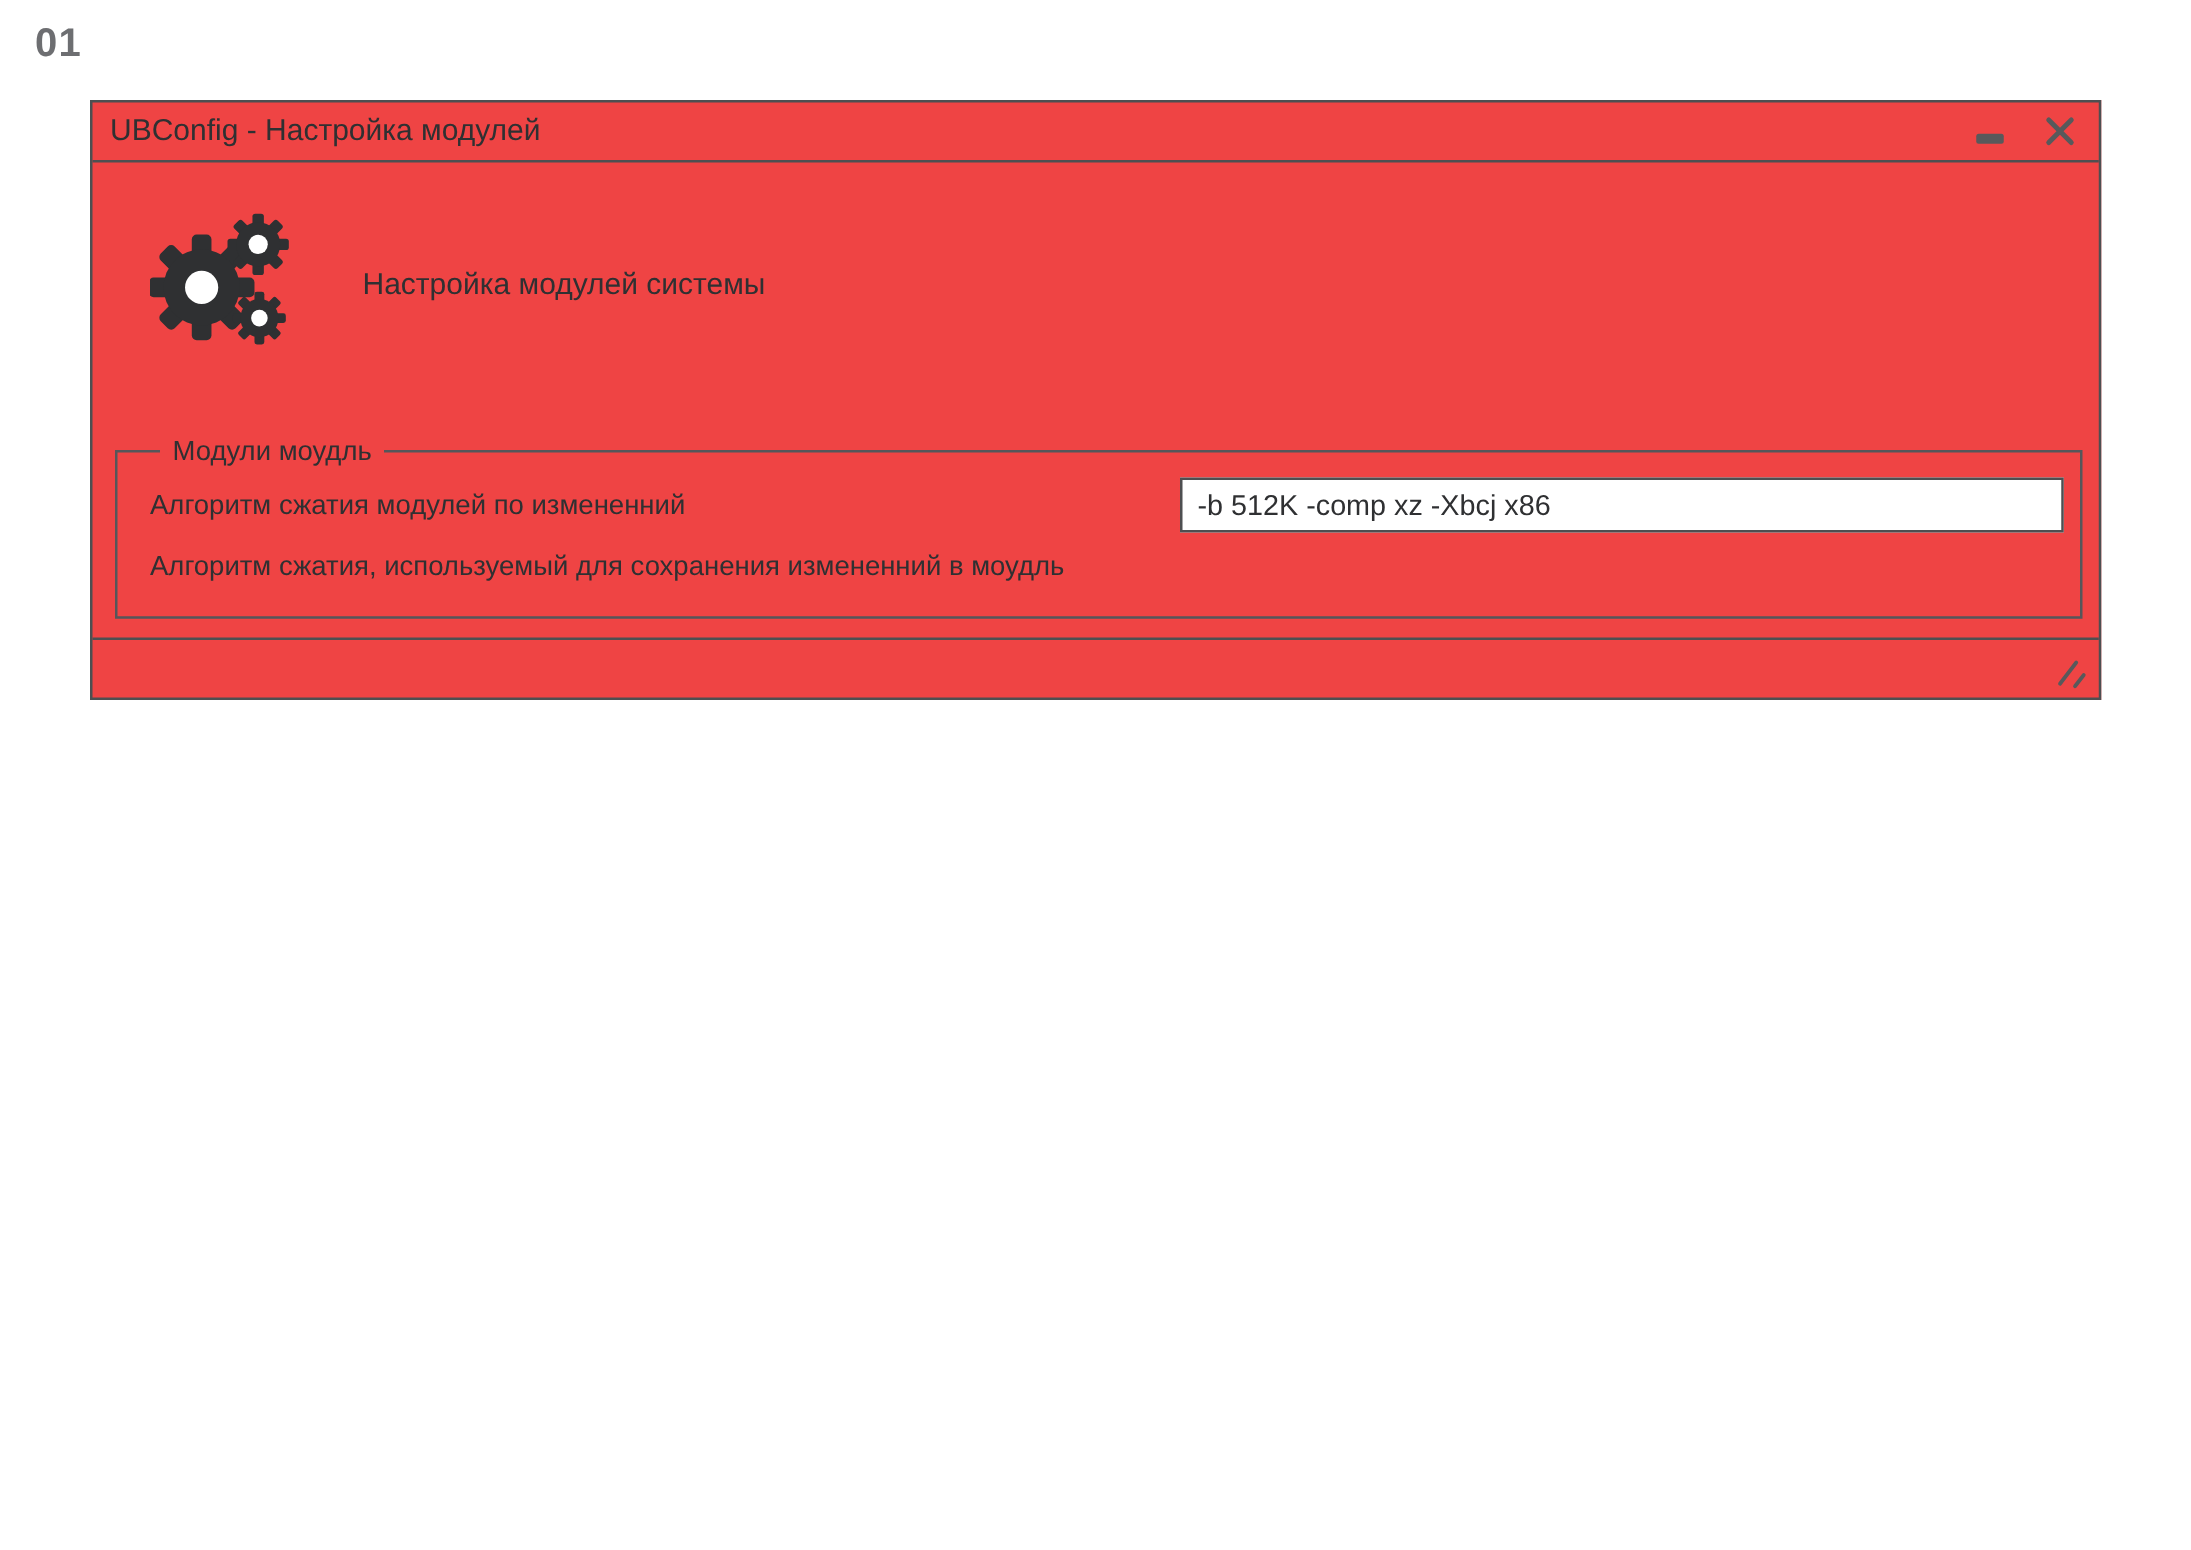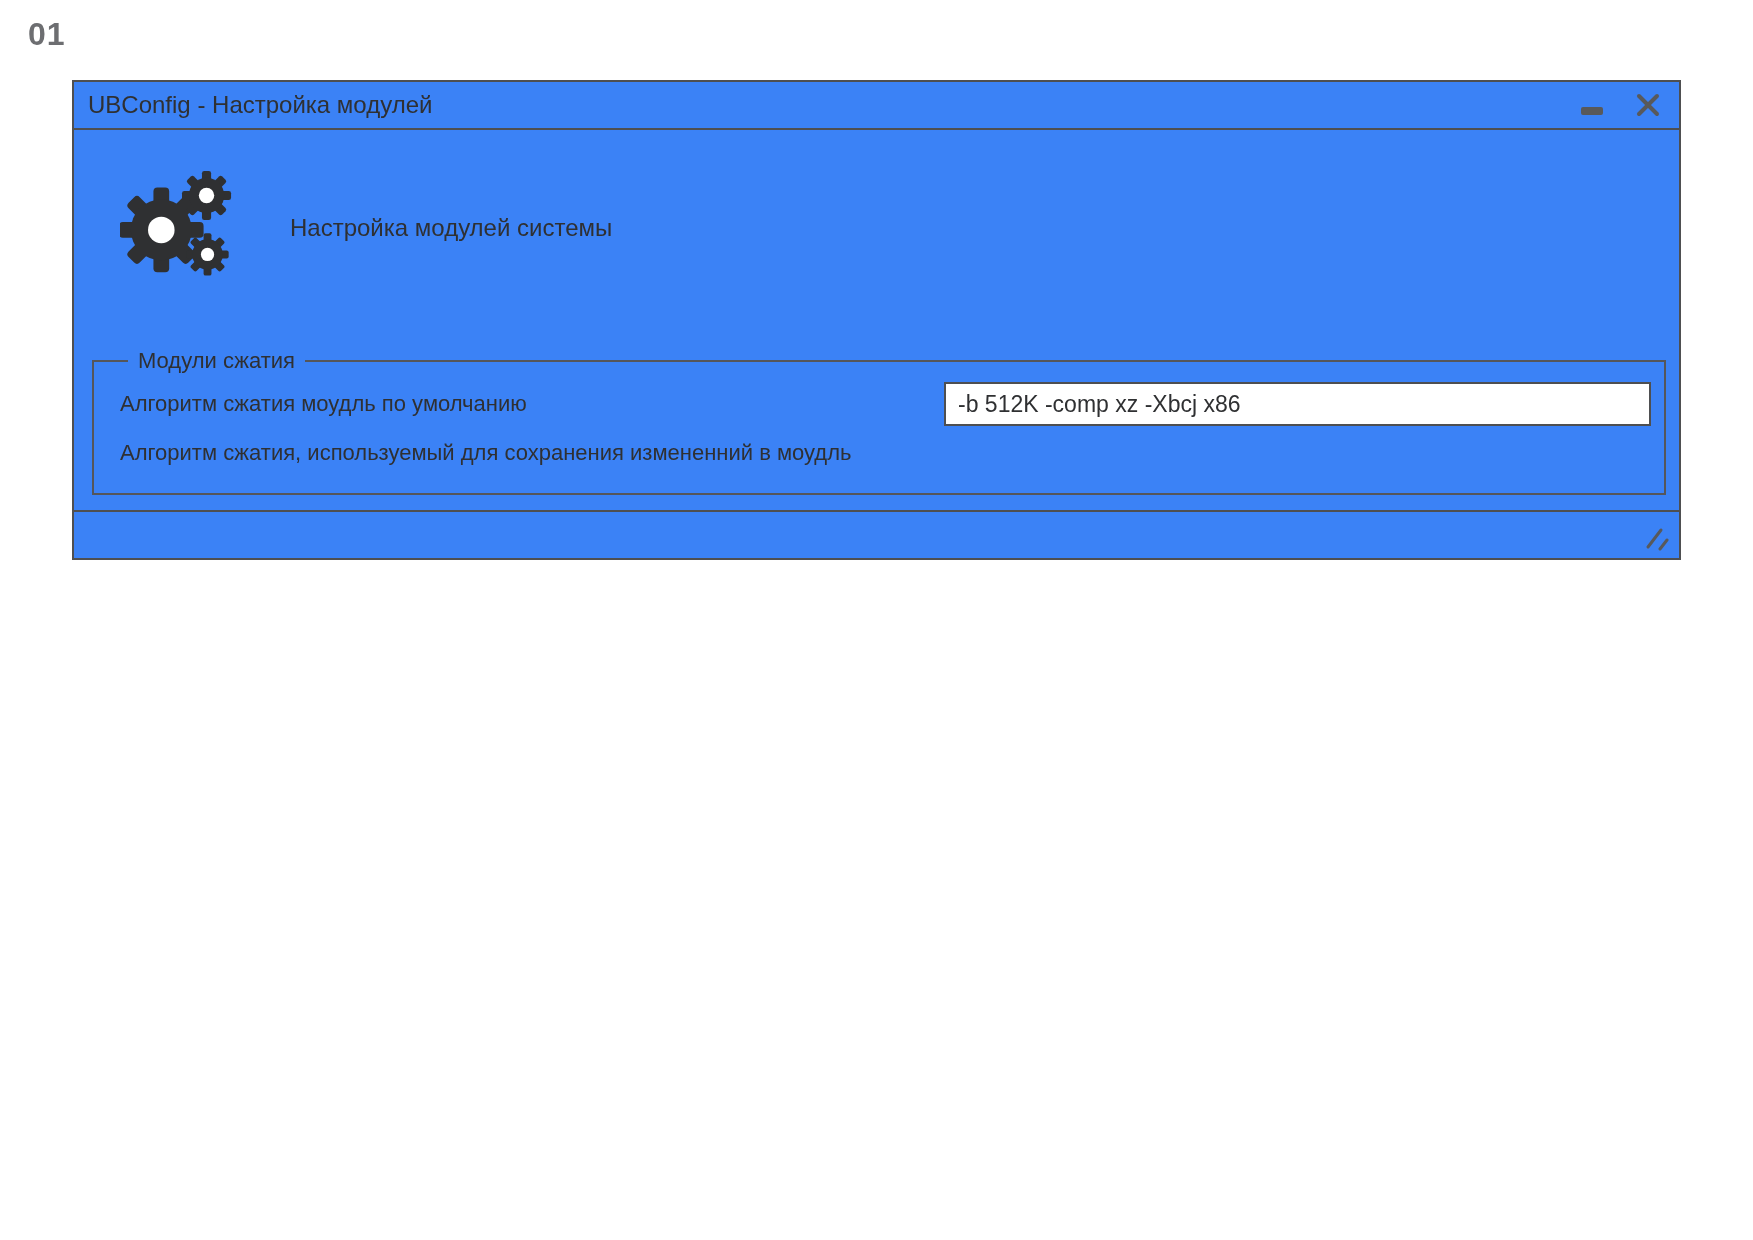--- a/index.html
+++ b/index.html
@@ -21,21 +21,21 @@
     color: #6d6e71;
     letter-spacing: 1px;
   }
   .window {
     position: absolute;
     left: 72px;
     top: 80px;
     width: 1609px;
     height: 480px;
     border: 2px solid #4e4f51;
-    background: #3b82f6;
+    background: #ef4444;
     box-sizing: border-box;
     display: flex;
     flex-direction: column;
     justify-content: flex-end;
   }
   .titlebar {
     flex: none;
     height: 48px;
     border-bottom: 2px solid #4e4f51;
     display: flex;
@@ -192,24 +192,24 @@
         </g>
       </defs>
       <use href="#gear" transform="translate(42,64)"></use>
       <use href="#gear" transform="translate(88,29) scale(0.58)"></use>
       <use href="#gear" transform="translate(89,89) scale(0.50)"></use>
     </svg>
 
     <div class="heading">Настройка модулей системы</div>
 
     <fieldset class="groupbox">
-      <legend>Модули сжатия</legend>
+      <legend>Модули моудль</legend>
 
       <div class="field-row">
-        <span class="field-label">Алгоритм сжатия моудль по умолчанию</span>
+        <span class="field-label">Алгоритм сжатия модулей по измененний</span>
         <input class="field-input" type="text" value="-b 512K -comp xz -Xbcj x86" style="">
       </div>
 
       <div class="field-row">
         <span class="field-label">Алгоритм сжатия, используемый для сохранения измененний в моудль</span>
       </div>
     </fieldset>
 
   </div>
 

